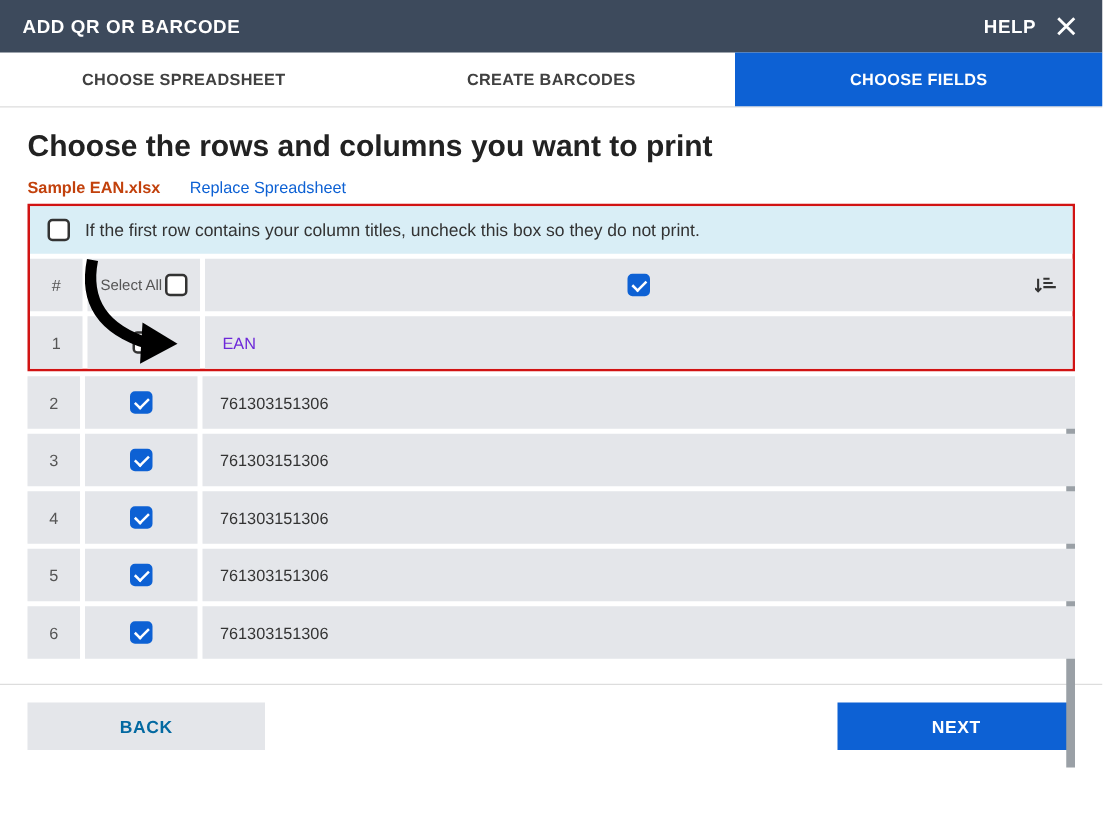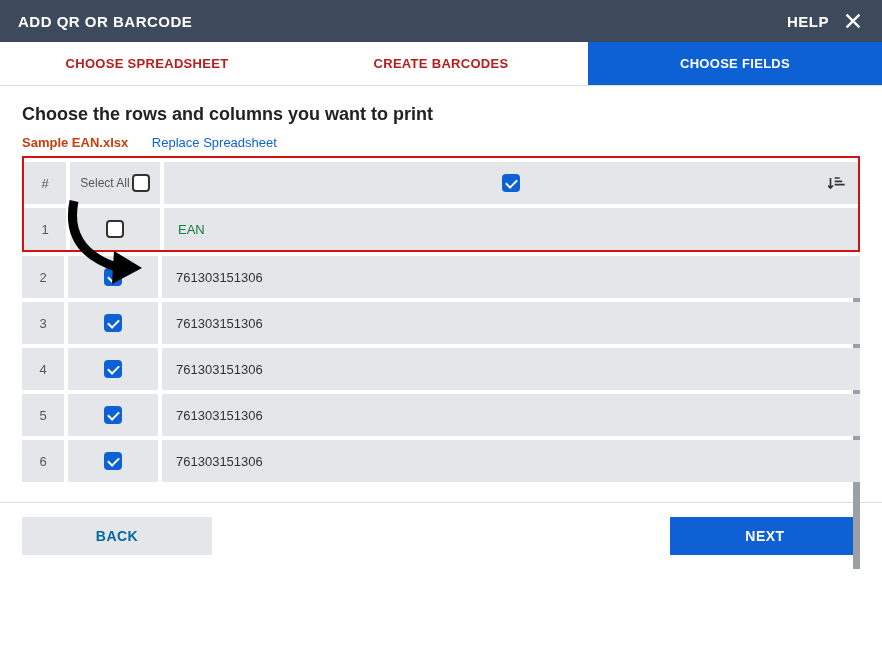--- a/index.html
+++ b/index.html
@@ -8,25 +8,25 @@
     background: #3d4a5c; height: 42px; display: flex; align-items: center;
     padding: 0 18px; color: #fff; font-weight: bold; letter-spacing: 0.5px;
   }
   .topbar-title { flex: 1; font-size: 15px; }
   .topbar-help { font-size: 15px; margin-right: 13px; cursor: pointer; }
   .topbar-close { cursor: pointer; display: flex; align-items: center; }
   .topbar-close svg { width: 22px; height: 22px; }
   .tabs { display: flex; border-bottom: 1px solid #ddd; }
   .tab {
     flex: 1; text-align: center; padding: 14px 0; font-weight: bold;
-    font-size: 13px; color: #b91c1c; cursor: pointer; letter-spacing: 0.3px;
+    font-size: 13px; color: #404040; cursor: pointer; letter-spacing: 0.3px;
   }
   .tab.active { background: #0d61d4; color: #fff; }
   .content { padding: 18px 22px 0 22px; }
-  .heading { font-size: 18px; font-weight: bold; color: #222; margin-bottom: 10px; }
+  .heading { font-size: 24px; font-weight: bold; color: #222; margin-bottom: 10px; }
   .file-row { font-size: 13px; margin-bottom: 6px; }
   .file-name { font-weight: bold; color: #c2410c; }
   .replace-link { color: #0d61d4; margin-left: 20px; cursor: pointer; }
   .highlight-box { border: 2px solid #d11313; padding: 0; margin-bottom: 0; position: relative; }
   .info-strip {
     background: #d9eef6; padding: 10px 14px; display: flex; align-items: center;
     font-size: 14px; color: #333;
   }
   .chk {
     width: 18px; height: 18px; border: 2px solid #333; border-radius: 4px;
@@ -45,21 +45,21 @@
     background: #e4e6ea; display: flex; align-items: center; justify-content: center;
     height: 42px; font-size: 13px; color: #555;
   }
   .cell.num { width: 42px; }
   .cell.sel { width: 90px; flex-direction: row; font-size: 12px; gap: 2px; }
   .cell.data { flex: 1; justify-content: flex-start; padding: 0 14px; color: #333; position: relative; }
   .hdr-row .cell { background: #e4e6ea; }
   .hdr-row .cell.data { justify-content: center; }
   .sort-icon { position: absolute; right: 10px; display: flex; align-items: center; }
   .sort-icon svg { width: 20px; height: 16px; }
-  .data-row .cell.data.muted { color: #15803d; }
+  .data-row .cell.data.muted { color: #6d28d9; }
   .table-scrollbar {
     position: absolute; right: 0; top: 4px; width: 7px; height: 336px;
     background: #9aa0a6; border-radius: 4px;
   }
   .arrow-overlay {
     position: absolute; pointer-events: none; z-index: 5;
   }
   .footer {
     border-top: 1px solid #ddd; margin-top: 20px; padding: 14px 22px;
     display: flex; justify-content: space-between;
@@ -91,20 +91,24 @@
 </div>
 
 <div class="content">
   <div class="heading">Choose the rows and columns you want to print</div>
   <div class="file-row">
     <span class="file-name">Sample EAN.xlsx</span>
     <span class="replace-link">Replace Spreadsheet</span>
   </div>
 
   <div class="highlight-box">
+    <div class="info-strip">
+      <span class="chk"></span>
+      <span>If the first row contains your column titles, uncheck this box so they do not print.</span>
+    </div>
 
     <div class="table-wrap">
       <div class="hdr-row">
         <div class="cell num">#</div>
         <div class="cell sel">
           <span>Select All</span>
           <span class="chk"></span>
         </div>
         <div class="cell data">
           <span class="chk checked"></span>

